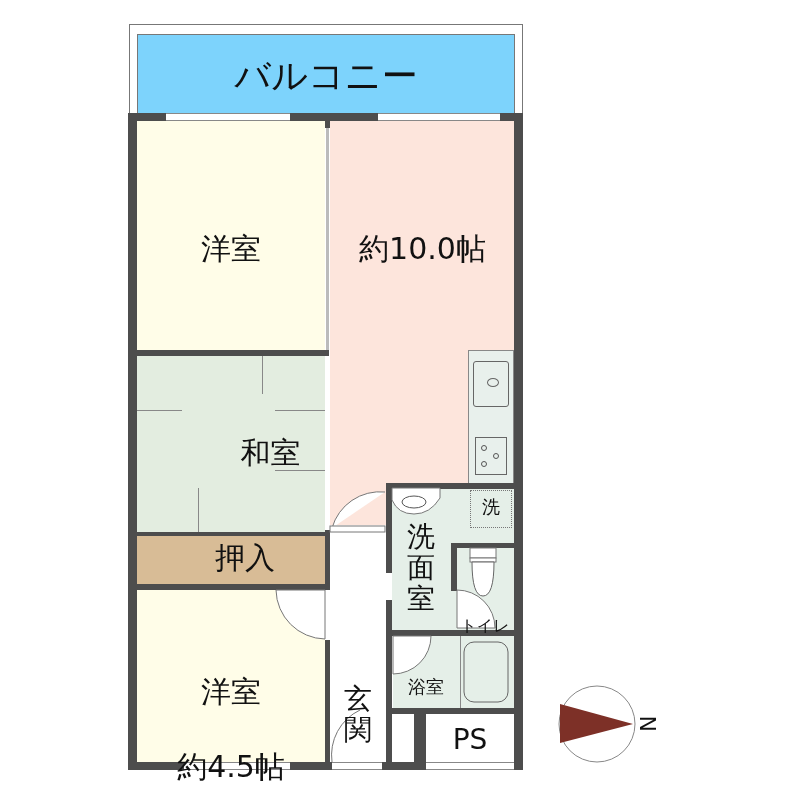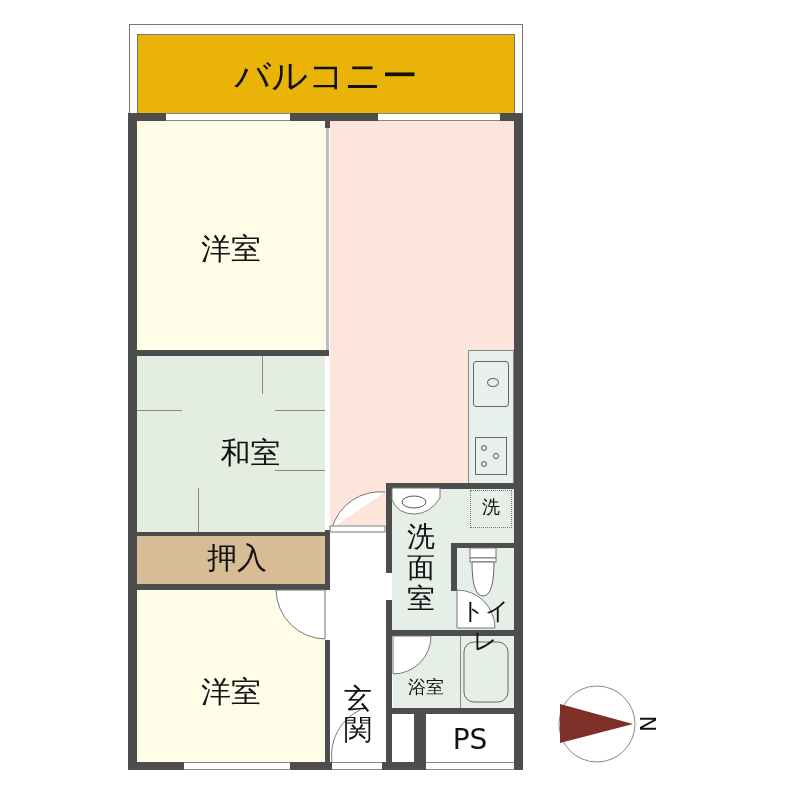--- a/index.html
+++ b/index.html
@@ -9,21 +9,21 @@
   .room{position:absolute;box-sizing:border-box;}
   .label{position:absolute;text-align:center;line-height:1.25;white-space:pre-line;}
   .thin{position:absolute;background:#888;}
   .window{position:absolute;background:#fff;border-top:1px solid #888;border-bottom:1px solid #888;box-sizing:border-box;}
   svg{position:absolute;overflow:visible;}
 </style>
 </head>
 <body>
 
 <div class="abs" style="left:129px;top:24px;width:394px;height:94px;border:1px solid #777;border-bottom:none;"></div>
-<div class="abs" style="left:137px;top:34px;width:378px;height:84px;border:1px solid #777;border-bottom:none;background:#eab308;">
+<div class="abs" style="left:137px;top:34px;width:378px;height:84px;border:1px solid #777;border-bottom:none;background:#7dd3fc;">
   <div class="label" style="left:0;right:0;top:18px;font-size:36px;">バルコニー</div>
 </div>
 
 <div class="room" style="left:137px;top:120px;width:188px;height:230px;background:#fffde8;"></div>
 <div class="room" style="left:330px;top:120px;width:185px;height:370px;background:#fde5dc;"></div>
 <div class="room" style="left:330px;top:490px;width:58px;height:35px;background:#fde5dc;"></div>
 <div class="room" style="left:137px;top:356px;width:188px;height:176px;background:#e3ede0;"></div>
 <div class="room" style="left:137px;top:536px;width:188px;height:48px;background:#d8bc96;"></div>
 <div class="room" style="left:137px;top:590px;width:188px;height:172px;background:#fffde8;"></div>
 <div class="room" style="left:392px;top:488px;width:122px;height:142px;background:#e5efe8;"></div>
@@ -109,32 +109,34 @@
 </svg>
 <svg style="left:462px;top:640px;width:48px;height:64px;">
   <rect x="2" y="2" width="44" height="60" rx="10" ry="10" fill="#e5efe8" stroke="#666"></rect>
 </svg>
 <div class="thin" style="left:460px;top:636px;width:1px;height:72px;"></div>
 
 <div class="label" style="left:137px;top:192px;width:188px;font-size:30px;">
   <div>洋室</div>
 </div>
 <div class="label" style="left:330px;top:192px;width:185px;font-size:30px;">
+  <div>約10.0帖</div>
 </div>
-<div class="label" style="left:137px;top:396px;width:227px;font-size:30px;">
+<div class="label" style="left:137px;top:396px;width:227px;font-size:30px;padding-left:20px;">
   <div>和室</div>
 </div>
-<div class="label" style="left:129px;top:539px;width:216px;font-size:30px;">押入</div>
+<div class="label" style="left:137px;top:539px;width:216px;font-size:30px;">押入</div>
 <div class="label" style="left:137px;top:635px;width:188px;font-size:30px;">
   <div>洋室</div>
+  <div>約4.5帖</div>
 </div>
 <div class="label" style="left:396px;top:522px;width:50px;font-size:28px;line-height:1.1;">洗
 面
 室</div>
-<div class="label" style="left:455px;top:596px;width:60px;font-size:24px;">トイレ</div>
+<div class="label" style="left:455px;top:616px;width:60px;font-size:16px;">トイレ</div>
 <div class="label" style="left:396px;top:676px;width:60px;font-size:18px;">浴室</div>
 <div class="label" style="left:332px;top:684px;width:52px;font-size:28px;line-height:1.1;">玄
 関</div>
 <div class="label" style="left:426px;top:722px;width:88px;font-size:28px;">PS</div>
 
 <svg style="left:557px;top:684px;width:80px;height:80px;">
   <circle cx="40" cy="40" r="38" fill="#fff" stroke="#888" stroke-width="1"></circle>
   <polygon points="3,20 76,40 3,59" fill="#7d3027"></polygon>
 </svg>
 <div class="label" style="left:639px;top:710px;font-size:22px;transform:rotate(90deg);">N</div>

